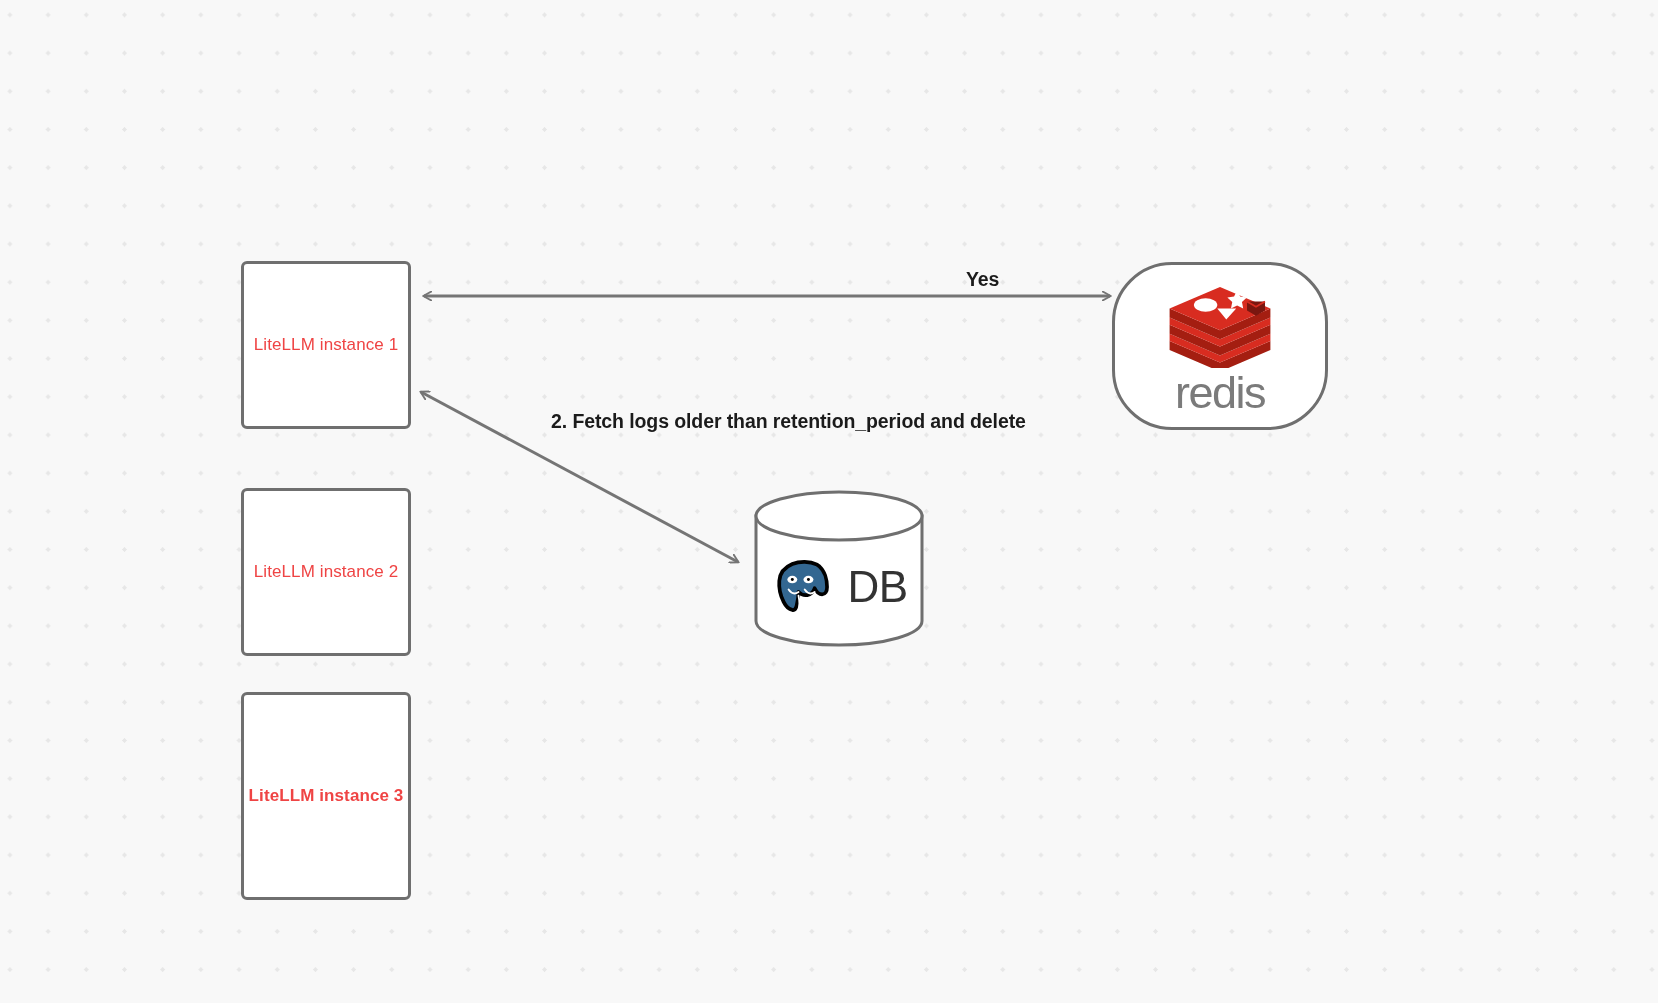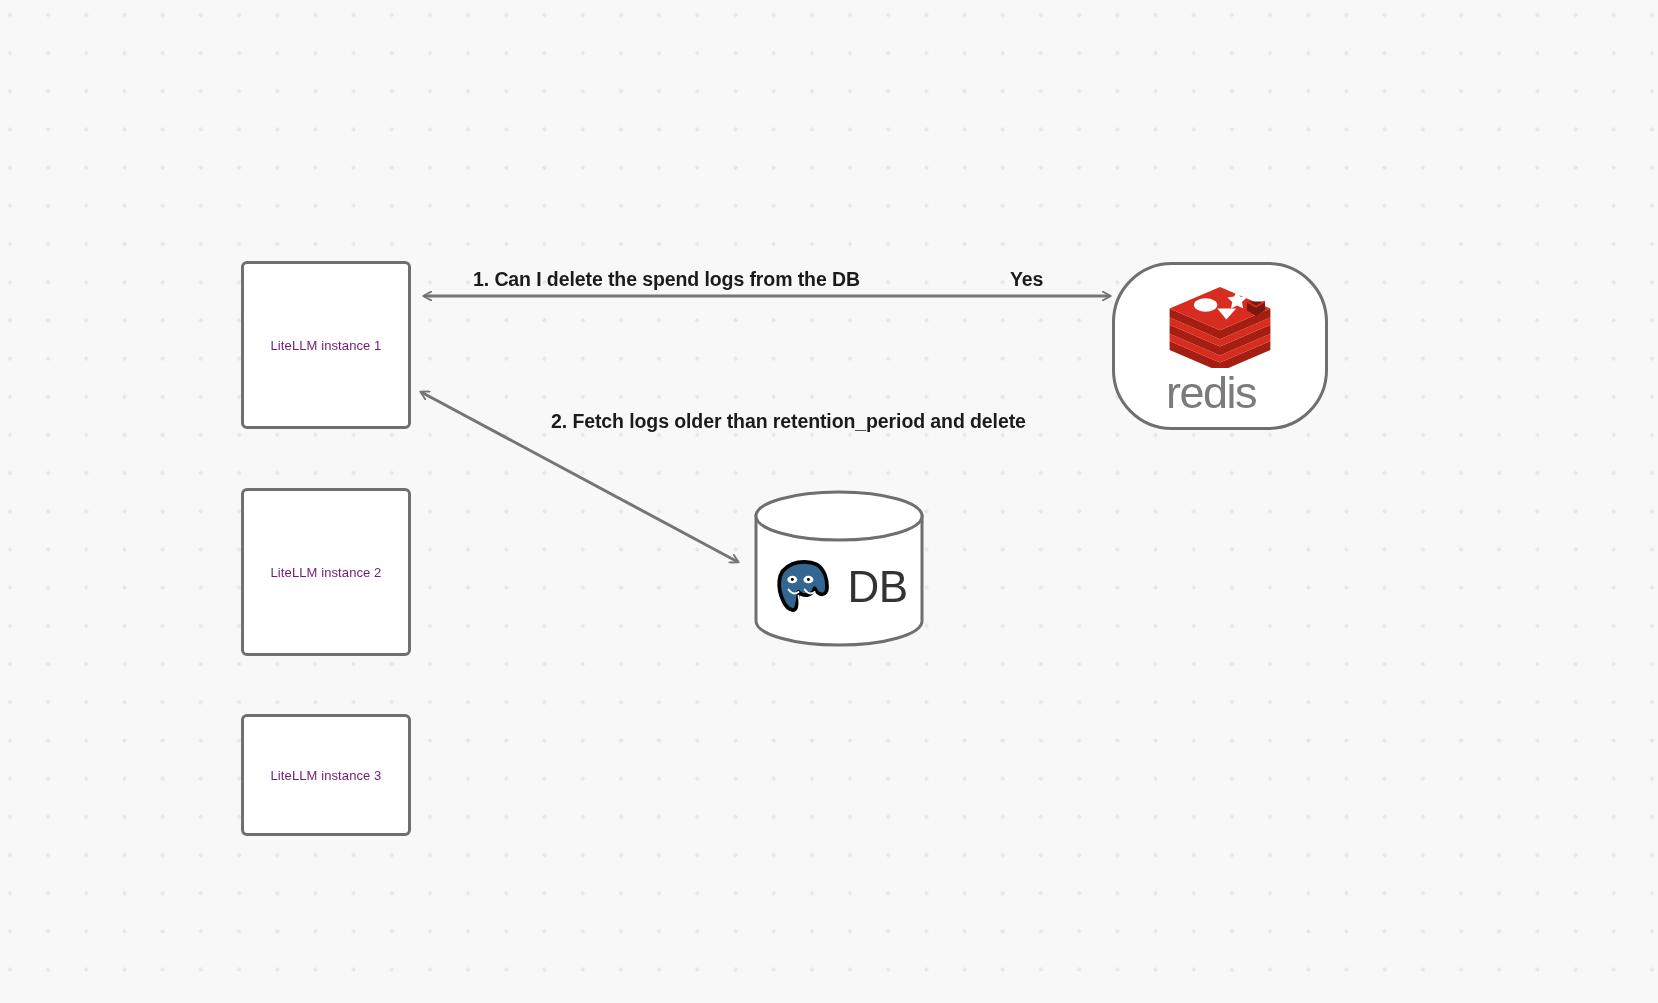--- a/index.html
+++ b/index.html
@@ -41,41 +41,42 @@
     background: #ffffff;
     border: 3px solid #6f6f6f;
     display: flex;
     align-items: center;
     justify-content: center;
   }
   .node-box {
     border-radius: 6px;
   }
   .node-label {
-    font-size: 13px;
-    color: #701a75;
+    font-size: 17px;
+    color: #ef4444;
     font-family: "Liberation Sans", sans-serif;
     letter-spacing: 0.1px;
     white-space: nowrap;
   }
   
   #node-litellm-1 { left: 241px; top: 261px; width: 170px; height: 168px; }
   #node-litellm-2 { left: 241px; top: 488px; width: 170px; height: 168px; text-align: center; }
-  #node-litellm-3 { left: 241px; top: 714px; width: 170px; height: 122px; }
+  #node-litellm-3 { left: 241px; top: 692px; width: 170px; height: 208px; font-weight: bold; }
 
   
   #node-redis {
     left: 1112px; top: 262px; width: 216px; height: 168px;
     border-radius: 60px;
     flex-direction: column;
     gap: 2px;
   }
   .redis-logo-wrap {
     display: flex;
     flex-direction: column;
+    align-items: center;
     justify-content: center;
   }
   .redis-wordmark {
     font-family: "Liberation Sans", sans-serif;
     font-size: 45px;
     font-weight: 400;
     color: #7b7b7b;
     letter-spacing: -1.5px;
     line-height: 1;
     margin-top: 2px;
@@ -107,21 +108,21 @@
   .edge-label {
     position: absolute;
     font-family: "Liberation Sans", sans-serif;
     font-size: 19.5px;
     font-weight: bold;
     color: #1b1b1b;
     white-space: nowrap;
     letter-spacing: -0.1px;
   }
   #label-step-1 { left: 473px; top: 268px; }
-  #label-step-1-answer { left: 966px; top: 268px; margin-left: 44px; }
+  #label-step-1-answer { left: 966px; top: 268px; }
   #label-step-2 { left: 551px; top: 410px; }
 </style>
 </head>
 <body>
 
 <div id="canvas">
 
   <div id="dot-grid"></div>
 
   <svg id="edges" viewBox="0 0 1658 1003" width="1658" height="1003" xmlns="http://www.w3.org/2000/svg">
@@ -197,19 +198,18 @@
           <path d="M56 54 C60 60 66 62 72 58"></path>
           <path d="M46 64 C48 74 48 82 46 88"></path>
         </g>
         <circle cx="36" cy="38" r="2.4" fill="#000000"></circle>
         <circle cx="62" cy="38" r="2.4" fill="#000000"></circle>
       </svg>
       <span class="pg-db-text">DB</span>
     </div>
   </div>
 
-  <div class="edge-label" id="label-step-1">1.  Can I delete the spend logs from the DB</div>
 
   <div class="edge-label" id="label-step-1-answer">Yes</div>
 
   <div class="edge-label" id="label-step-2">2.  Fetch logs older than retention_period and delete</div>
 
 </div>
 
 </body></html>

